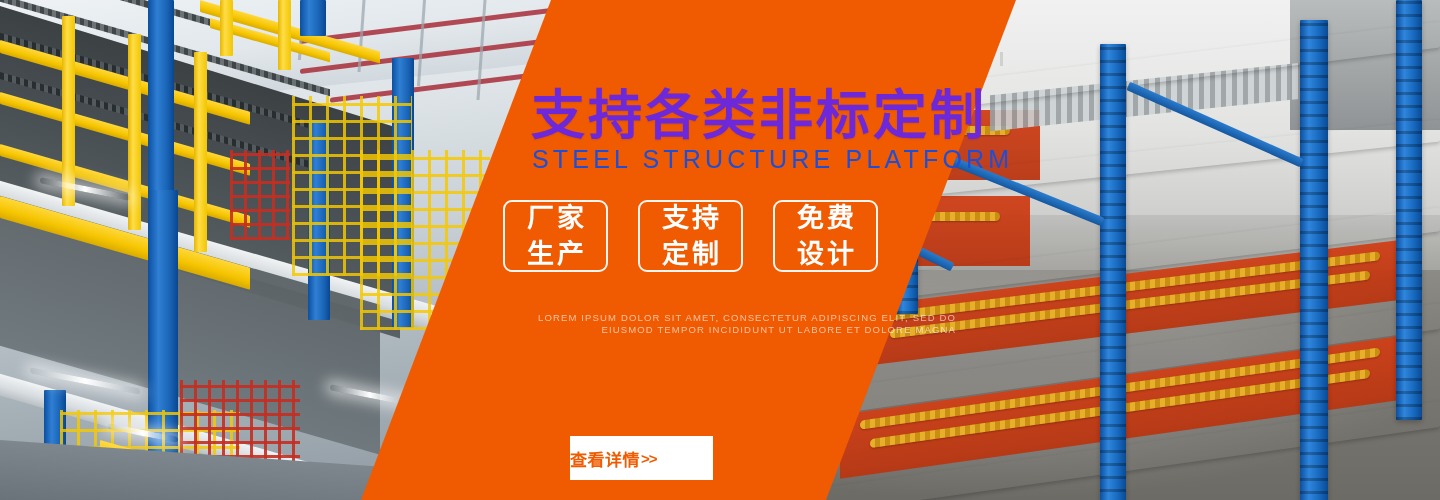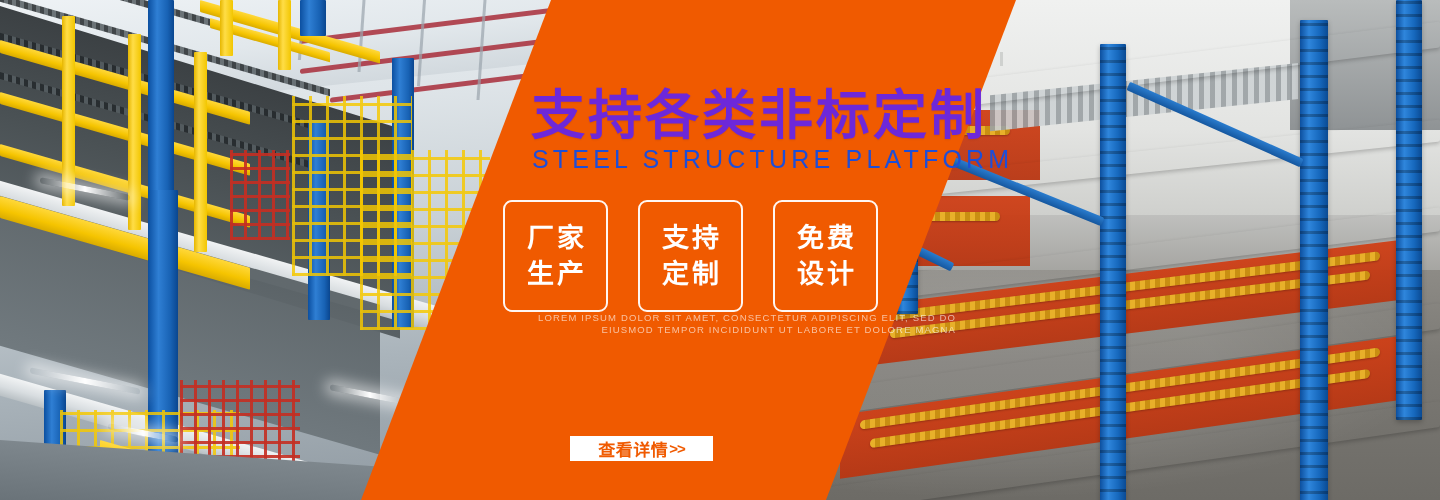--- a/index.html
+++ b/index.html
@@ -222,21 +222,21 @@
   }
 
   .badges {
     position: absolute;
     left: 503px; top: 200px;
     display: flex;
     gap: 30px;
   }
   .badge {
     width: 105px;
-    height: 112px;
+    height: 72px;
     border: 2px solid rgba(255,255,255,.95);
     border-radius: 9px;
     display: flex;
     flex-direction: column;
     align-items: center;
     justify-content: center;
     color: #ffffff;
     font-size: 27px;
     font-weight: 700;
     line-height: 1.35;
@@ -255,25 +255,25 @@
     line-height: 11.5px;
     letter-spacing: 1.15px;
     font-weight: 400;
     white-space: nowrap;
   }
   .lorem span { display: block; }
 
   .cta {
     position: absolute;
     left: 570px; top: 436px;
-    width: 143px; height: 25px;
+    width: 143px; height: 44px;
     background: #ffffff;
     display: flex;
     align-items: center;
-    justify-content: center;
+    justify-content: flex-start;
     cursor: pointer;
     user-select: none;
   }
   .cta-label {
     color: #f05a00;
     font-size: 17px;
     font-weight: 700;
     letter-spacing: .5px;
     white-space: nowrap;
   }

